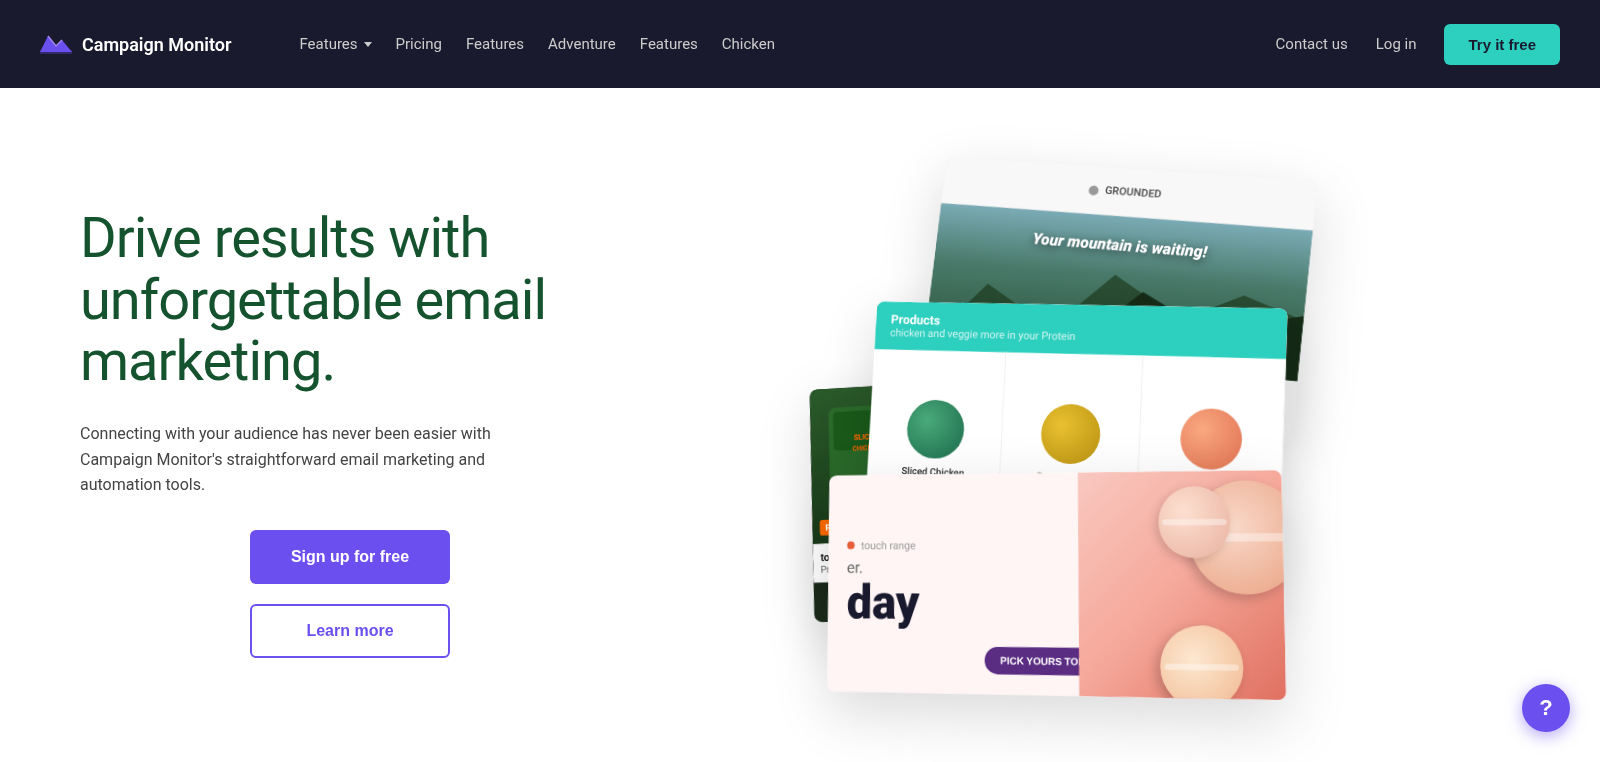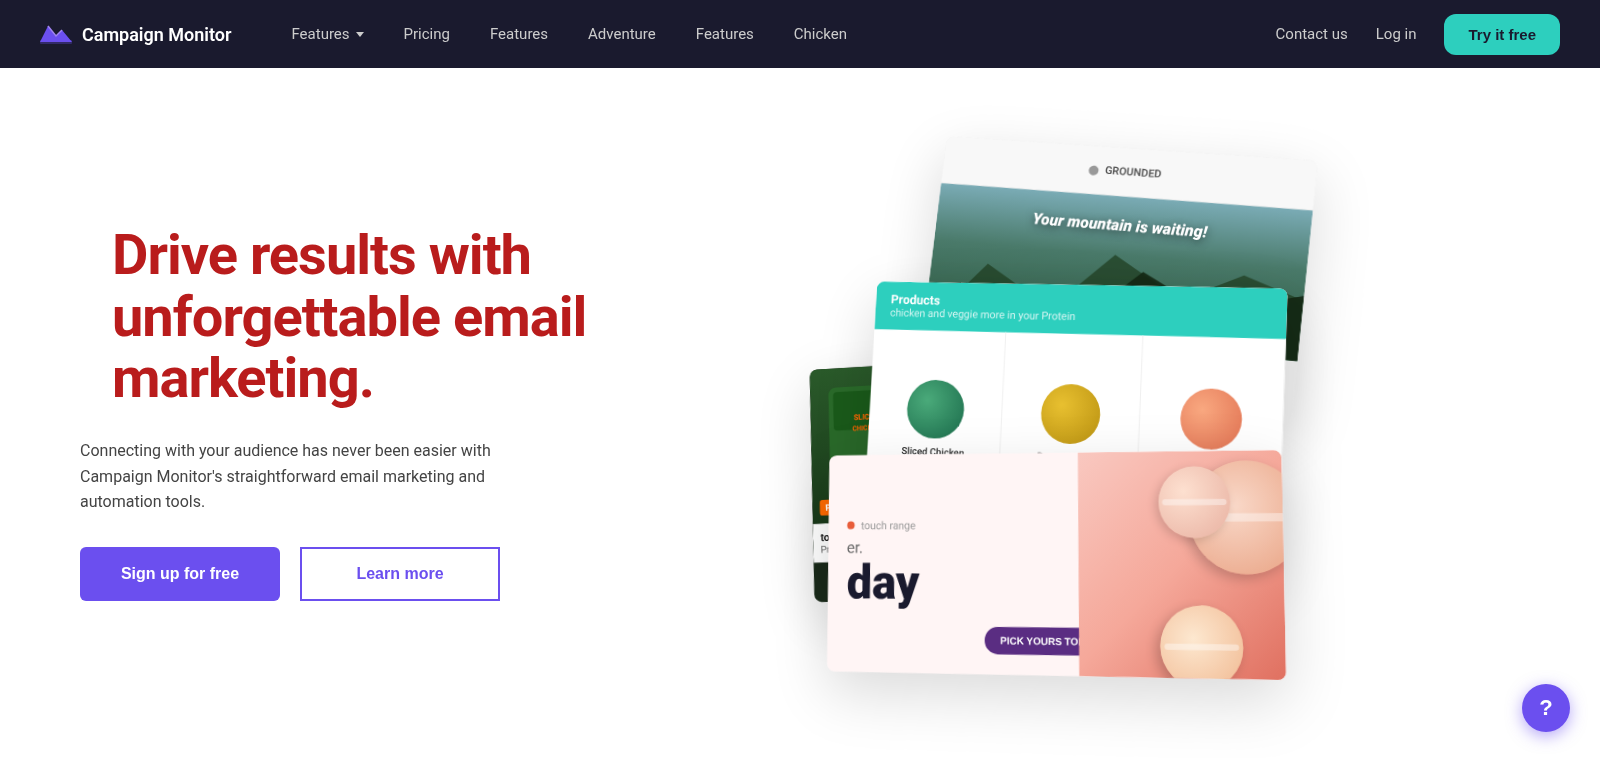--- a/index.html
+++ b/index.html
@@ -4,21 +4,21 @@
   <style>
     * { margin: 0; padding: 0; box-sizing: border-box; }
     body { font-family: -apple-system, BlinkMacSystemFont, 'Segoe UI', Roboto, sans-serif; background: #fff; overflow-x: hidden; }
 
     
     nav {
       background: #1a1a2e;
       display: flex;
       align-items: center;
       padding: 0 40px;
-      height: 68px;
+      height: 88px;
       position: relative;
       z-index: 100;
     }
     .nav-logo {
       display: flex;
       align-items: center;
       gap: 10px;
       color: #fff;
       font-size: 18px;
       font-weight: 600;
@@ -27,22 +27,23 @@
       white-space: nowrap;
     }
     .logo-icon {
       width: 32px;
       height: 24px;
       position: relative;
     }
     .nav-links {
       display: flex;
       align-items: center;
-      gap: 40px;
+      gap: 24px;
       flex: 1;
+      margin-left: 8px;
     }
     .nav-link {
       color: #ccc;
       font-size: 15px;
       text-decoration: none;
       cursor: pointer;
       display: flex;
       align-items: center;
       gap: 4px;
       transition: color 0.2s;
@@ -56,21 +57,21 @@
       color: #ccc;
       font-size: 15px;
       cursor: pointer;
       text-decoration: none;
     }
     .nav-try-btn {
       background: #2dcfbe;
       color: #1a1a2e;
       border: none;
       padding: 12px 24px;
-      border-radius: 12px;
+      border-radius: 6px;
       font-size: 15px;
       font-weight: 700;
       cursor: pointer;
       white-space: nowrap;
     }
     .chevron-down {
       display: inline-block;
       width: 0;
       height: 0;
       border-left: 4px solid transparent;
@@ -90,57 +91,57 @@
       position: relative;
       overflow: hidden;
     }
     .hero-content {
       flex: 0 0 540px;
       max-width: 540px;
       z-index: 2;
     }
     .hero-title {
       font-size: 56px;
-      font-weight: 700;
-      color: #b91c1c;
+      font-weight: 400;
+      color: #14532d;
       line-height: 1.1;
       margin-bottom: 28px;
       letter-spacing: -1px;
-      margin-left: 32px;
     }
     .hero-subtitle {
       font-size: 16px;
       color: #444;
       line-height: 1.6;
       margin-bottom: 32px;
       max-width: 430px;
     }
     .hero-buttons {
       display: flex;
       gap: 20px;
       align-items: center;
+      flex-direction: column;
     }
     .btn-primary {
       background: #6b4fef;
       color: #fff;
       border: none;
       padding: 18px 36px;
       border-radius: 6px;
       font-size: 16px;
       font-weight: 600;
       cursor: pointer;
       min-width: 200px;
       transition: background 0.2s;
     }
     .btn-secondary {
       background: #fff;
       color: #6b4fef;
       border: 2px solid #6b4fef;
       padding: 16px 36px;
-      border-radius: 0;
+      border-radius: 6px;
       font-size: 16px;
       font-weight: 600;
       cursor: pointer;
       min-width: 200px;
       transition: all 0.2s;
     }
 
     
     .hero-image {
       flex: 1;

